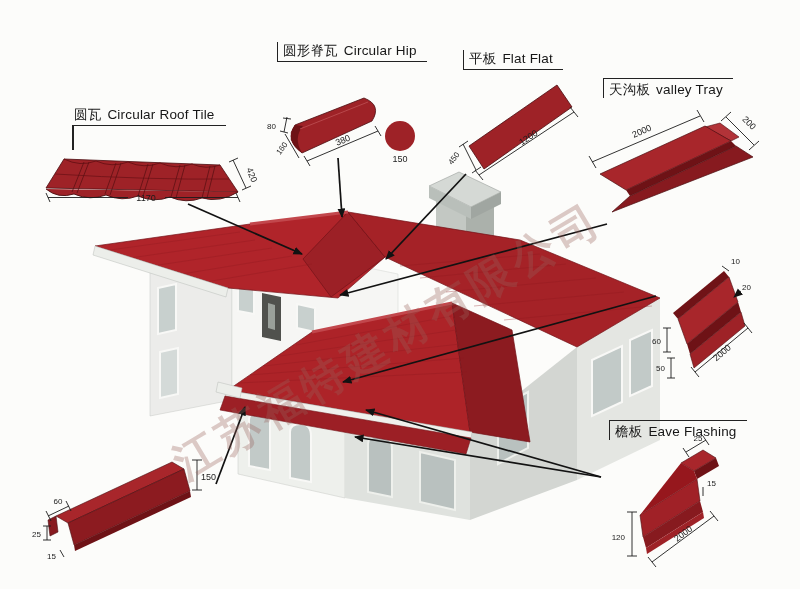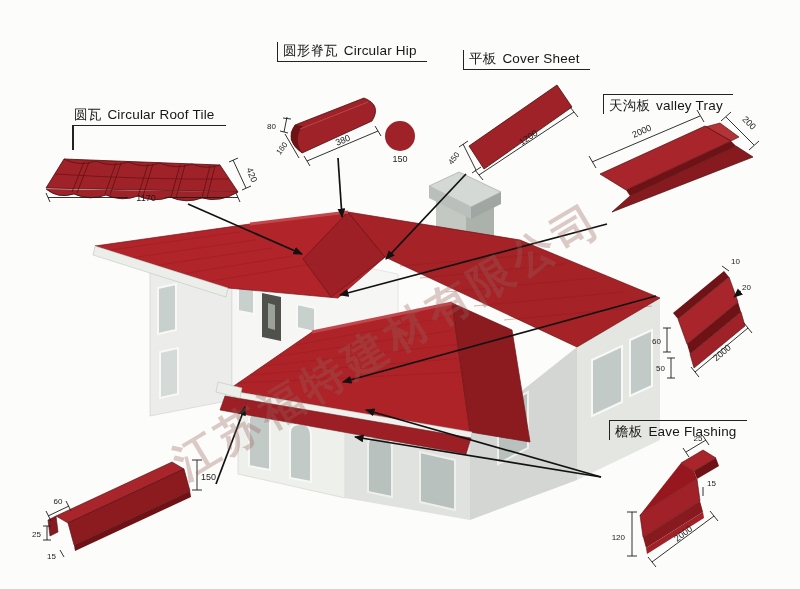--- a/index.html
+++ b/index.html
@@ -249,24 +249,24 @@
 <div class="lbl lbl-underline" style="left:72px;top:106px;width:142px">
   <span class="zh">圆瓦</span><span>Circular Roof Tile</span>
   <span class="desc"></span>
 </div>
 
 <div class="lbl lbl-bl" style="left:277px;top:42px">
   <span class="zh">圆形脊瓦</span><span>Circular Hip</span>
 </div>
 
 <div class="lbl lbl-bl" style="left:463px;top:50px">
-  <span class="zh">平板</span><span>Cover Sheet</span>
-</div>
-
-<div class="lbl lbl-tl" style="left:603px;top:94px">
+  <span class="zh">平板</span><span>Flat Flat</span>
+</div>
+
+<div class="lbl lbl-tl" style="left:603px;top:78px">
   <span class="zh">天沟板</span><span>valley Tray</span>
 </div>
 
 
 
 <div class="lbl lbl-tl" style="left:609px;top:420px">
   <span class="zh">檐板</span><span>Eave Flashing</span>
 </div>
 
 </div>

